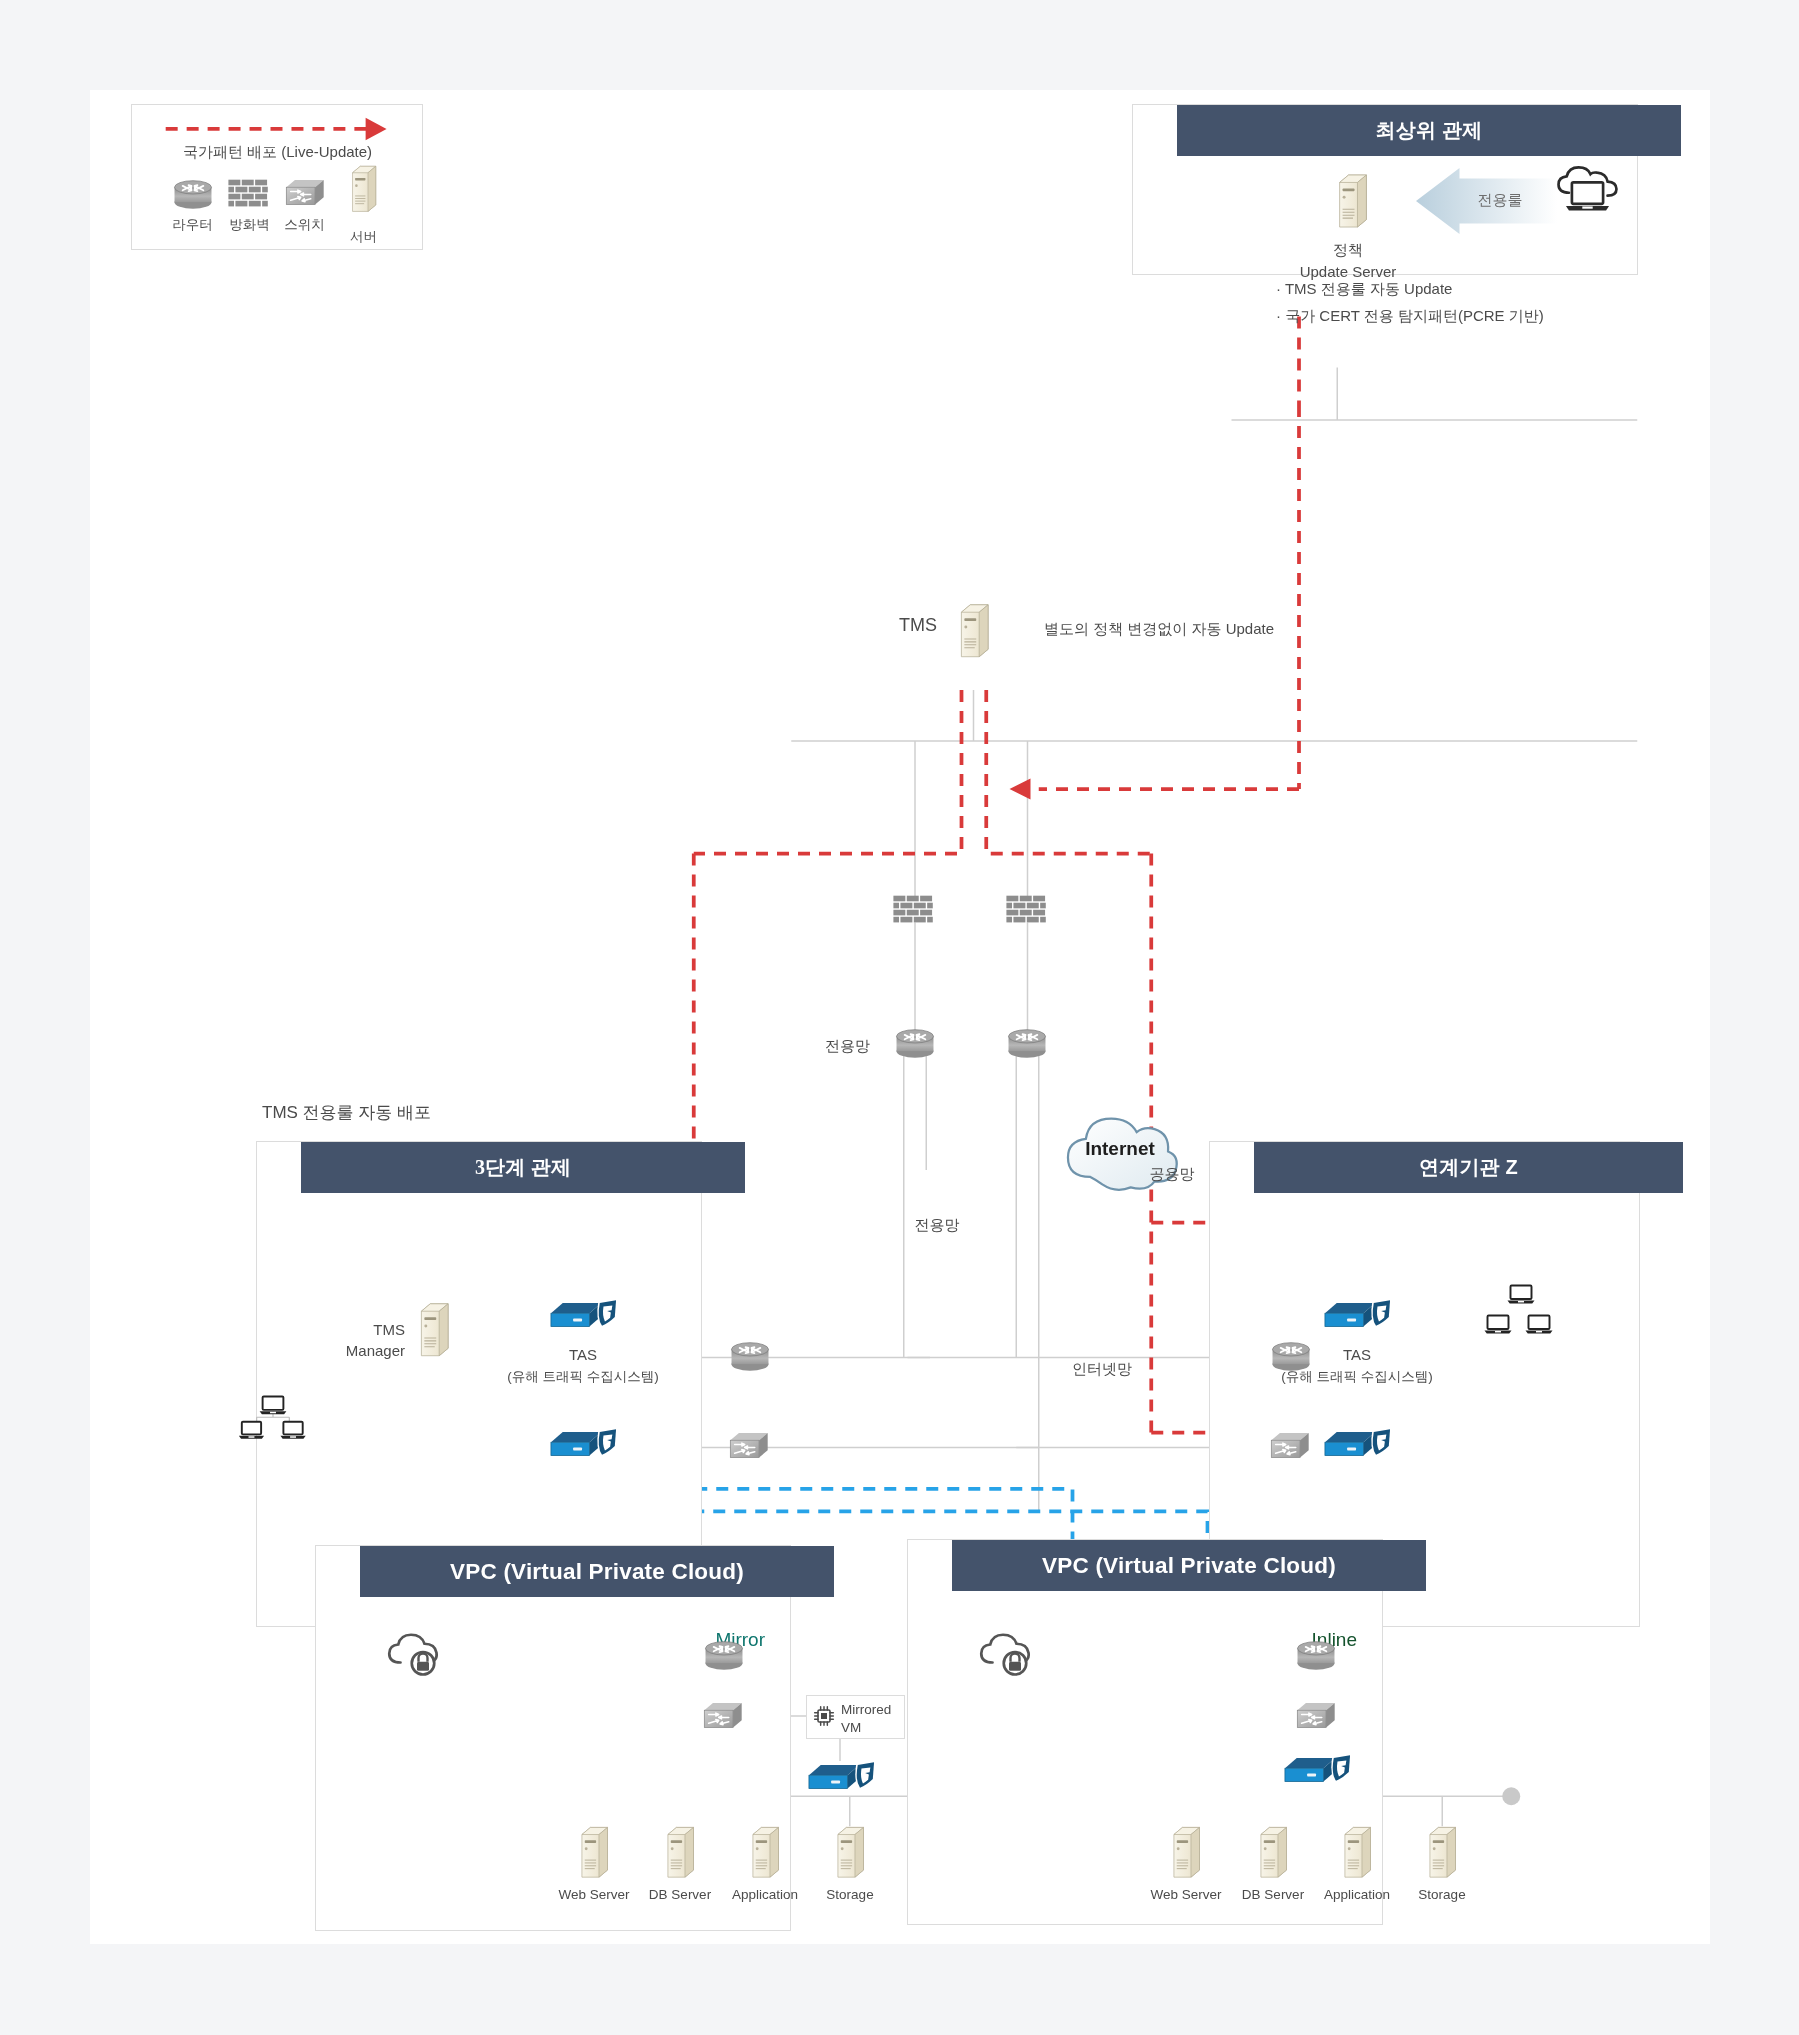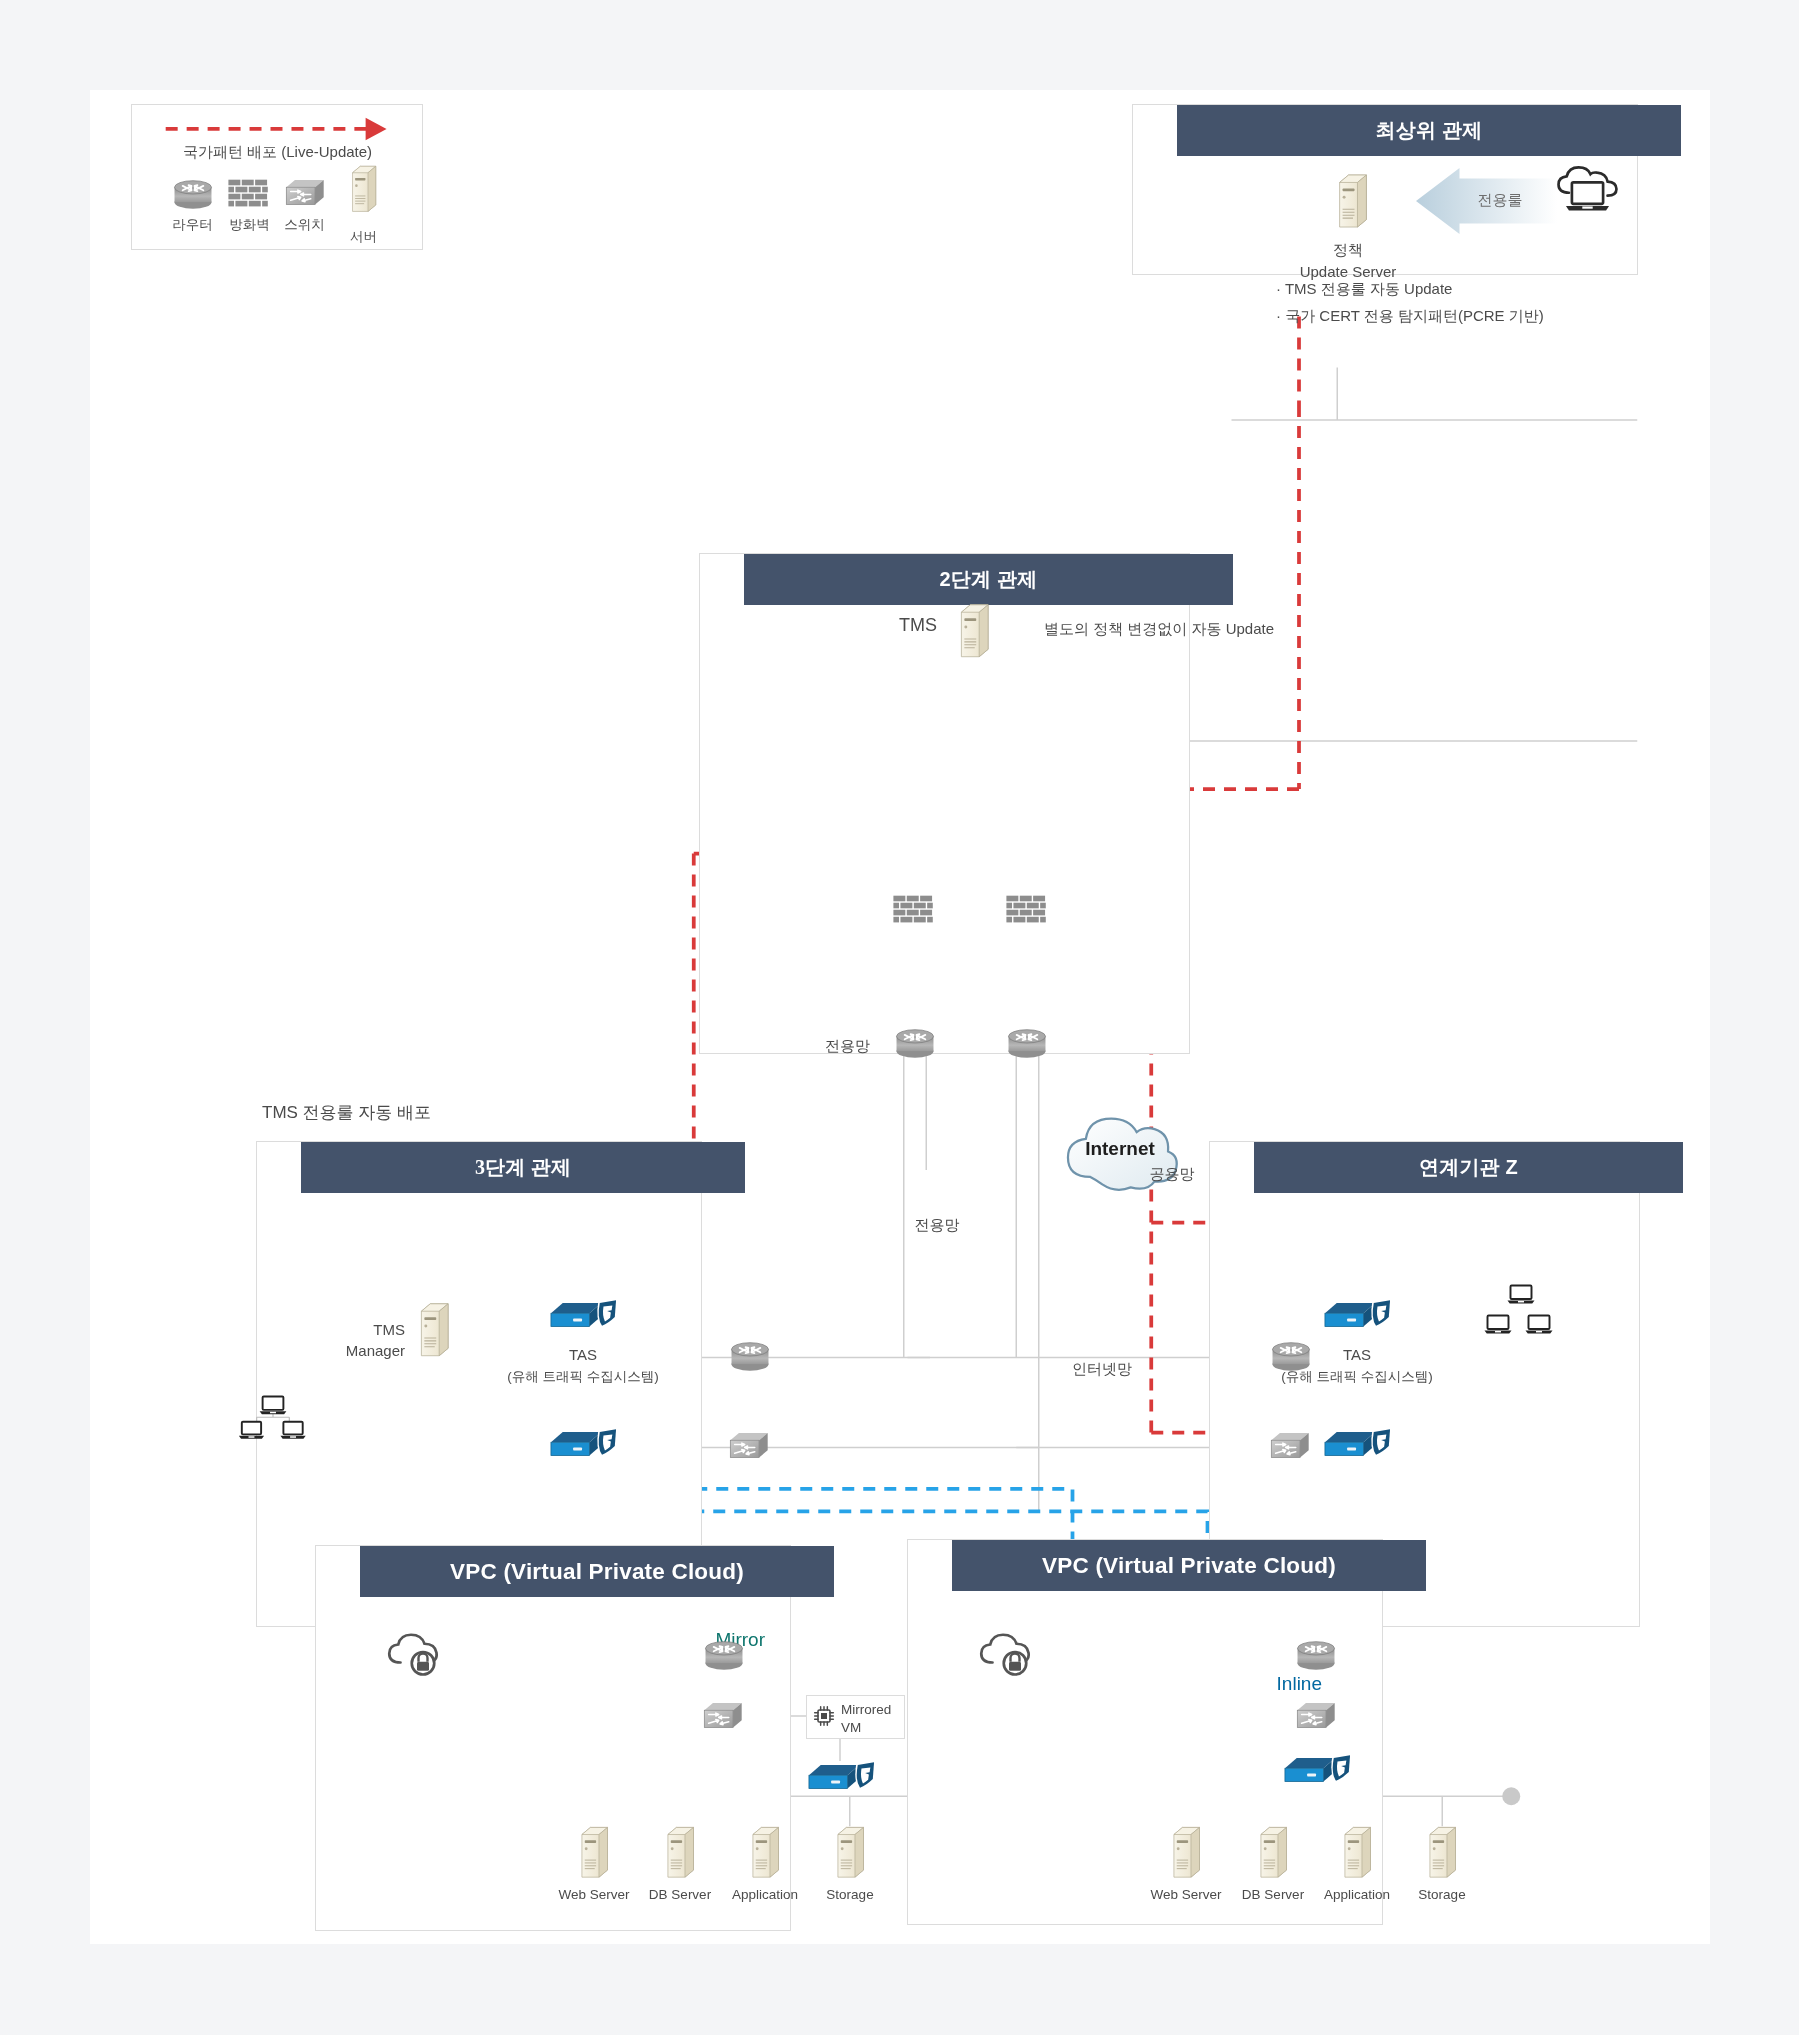--- a/index.html
+++ b/index.html
@@ -343,23 +343,20 @@
   </svg>
   <div class="lbl c" style="left:1410px;top:100px;color:#6d6d6d;">전용룰</div>
 
   <svg class="abs" style="left:1464px;top:73px" width="67" height="52" viewBox="0 0 90 70">
     <use href="#icoCloudLaptop" width="90" height="70"></use>
   </svg>
 
   <div class="lbl" style="left:1186px;top:189px;">· TMS 전용룰 자동 Update</div>
   <div class="lbl" style="left:1186px;top:216px;text-align:right;">· 국가 CERT 전용 탐지패턴(PCRE 기반)</div>
 
-  <div class="panel" style="left:609px;top:463px;width:491px;height:501px;">
-    <div class="panel-hd">2단계 관제</div>
-  </div>
   <div class="lbl r big" style="left:847px;top:523px;">TMS</div>
   <svg class="abs" style="left:861px;top:507px" width="46" height="69" viewBox="0 0 62 92">
     <use href="#icoServer" width="50" height="76" x="6" y="8"></use>
   </svg>
   <div class="lbl" style="left:954px;top:529px;">별도의 정책 변경없이 자동 Update</div>
 
   <svg class="abs" style="left:802px;top:804px" width="45" height="31.5" viewBox="0 0 60 42">
         <use href="#icoFirewall" width="60" height="42"></use>
       </svg>
   <svg class="abs" style="left:915px;top:804px" width="45" height="31.5" viewBox="0 0 60 42">
@@ -477,21 +474,21 @@
       </svg>
   <div class="lbl c sm" style="left:675px;top:1796px;">Application</div>
   <svg class="abs" style="left:742px;top:1736px" width="36" height="54" viewBox="0 0 48 72">
         <use href="#icoServer" width="48" height="72"></use>
       </svg>
   <div class="lbl c sm" style="left:760px;top:1796px;">Storage</div>
 
   <div class="panel" style="left:817px;top:1449px;width:476px;height:386px;">
     <div class="panel-hd wide">VPC (Virtual Private Cloud)</div>
   </div>
-  <div class="lbl r" style="left:1232px;top:1537px;font-size:19px;color:#0369a1;margin-top:44px;">Inline</div>
+  <div class="lbl r" style="left:1267px;top:1537px;font-size:19px;color:#14532d;">Inline</div>
   <svg class="abs" style="left:886px;top:1541px" width="60" height="48" viewBox="0 0 80 64">
         <use href="#icoSecureCloud" width="80" height="64"></use>
       </svg>
   <svg class="abs" style="left:1202px;top:1548px" width="48" height="34" viewBox="0 0 64 46">
         <use href="#icoRouter" width="64" height="46"></use>
       </svg>
   <svg class="abs" style="left:1203px;top:1608px" width="46" height="36" viewBox="0 0 62 48">
         <use href="#icoSwitch" width="62" height="48"></use>
       </svg>
   <svg class="abs" style="left:1190px;top:1662px" width="75" height="37" viewBox="0 0 100 50">

